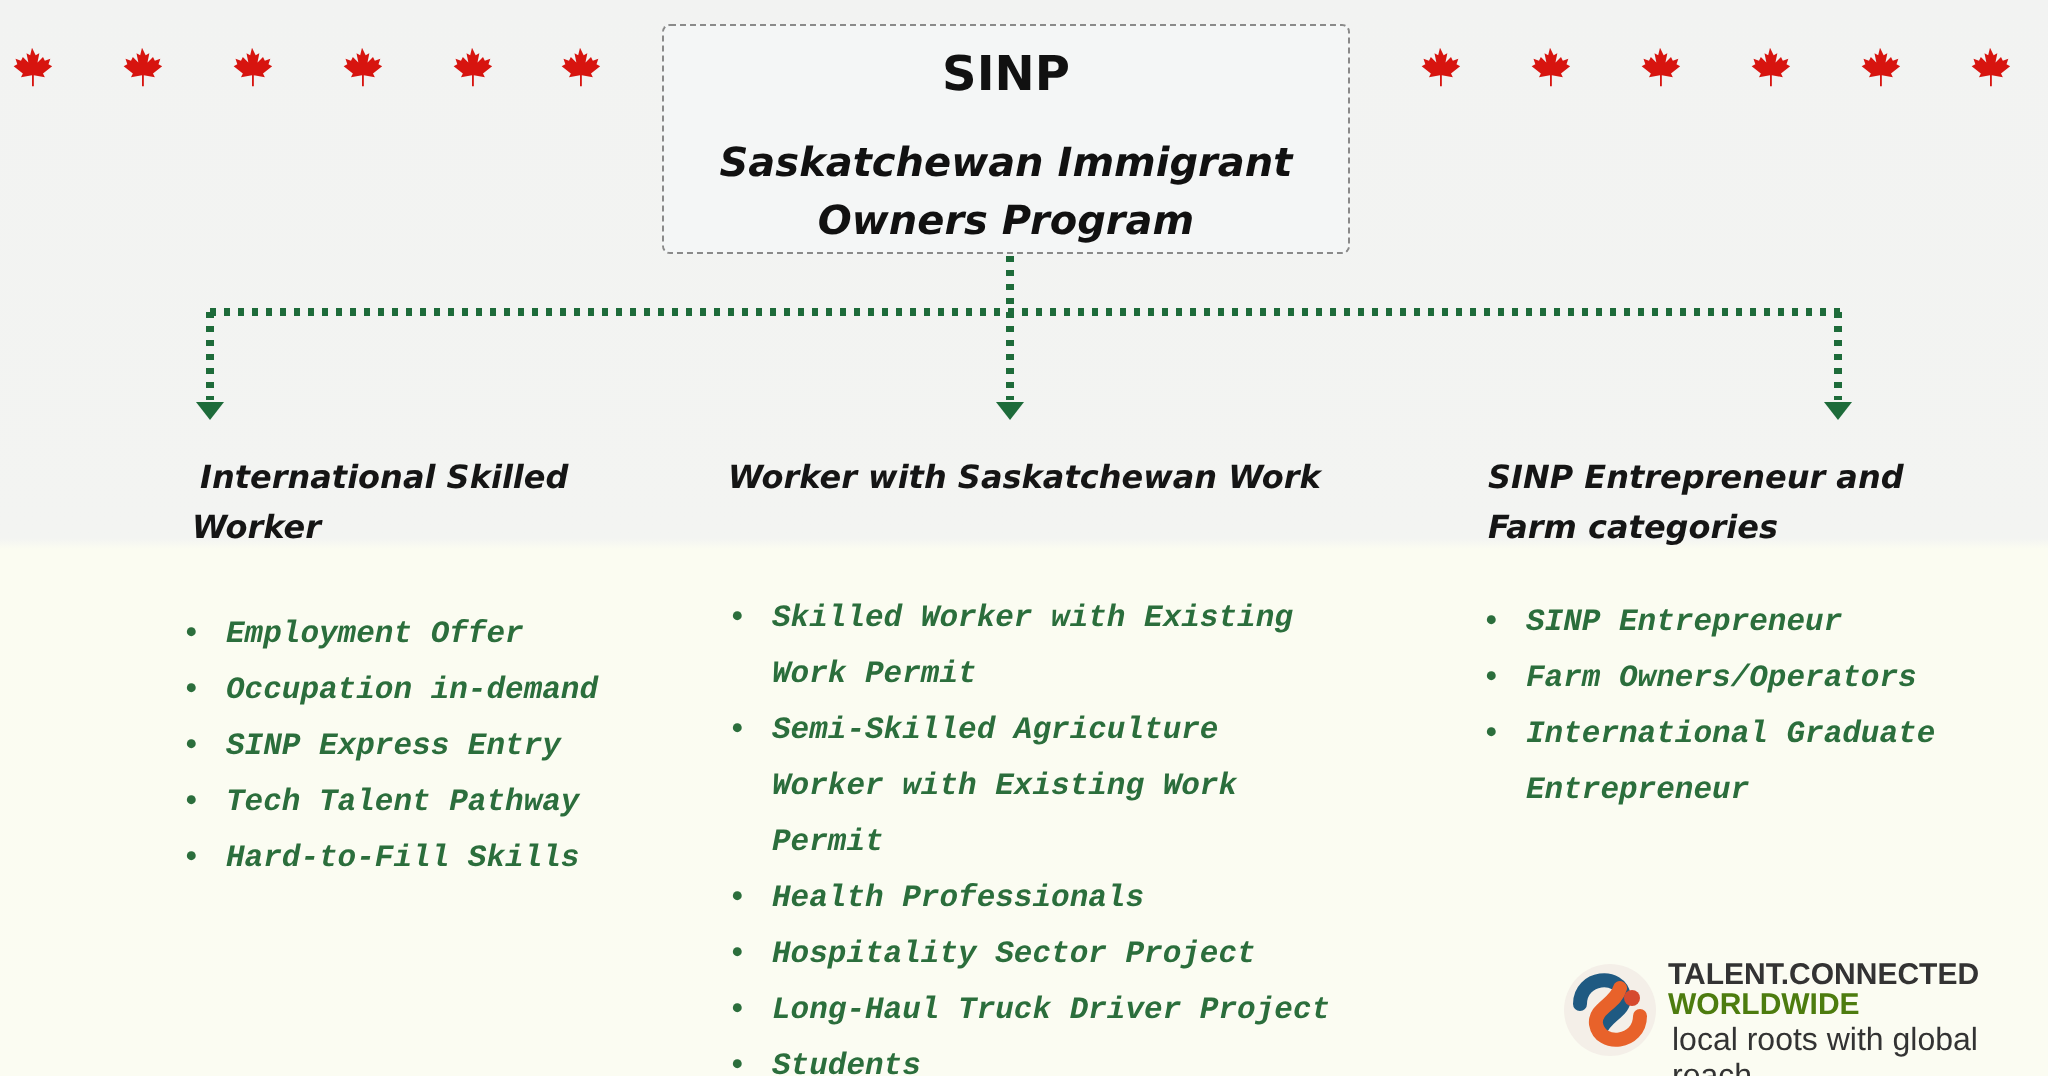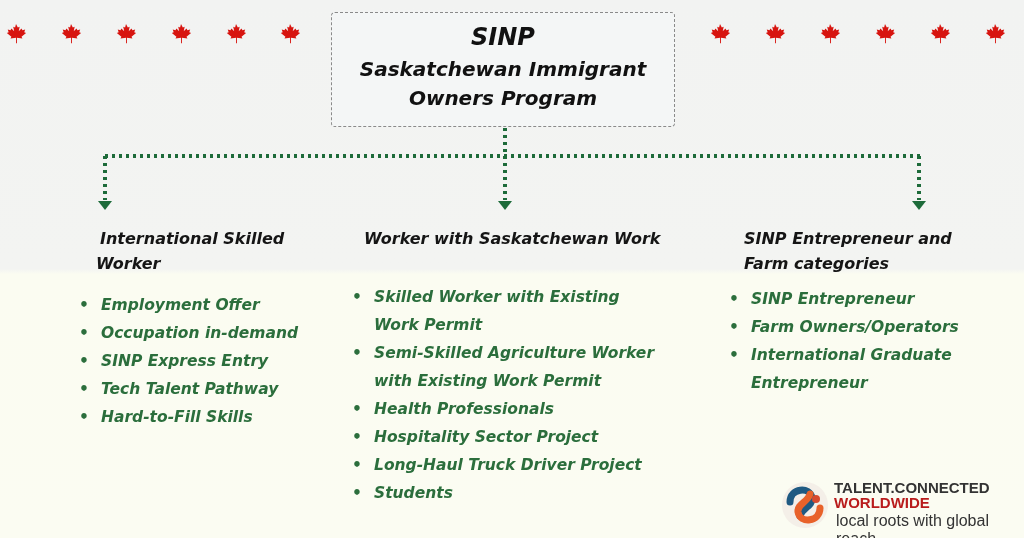--- a/index.html
+++ b/index.html
@@ -2,30 +2,30 @@
 <html><head>
 <meta charset="utf-8">
 <style>
   html, body { margin:0; padding:0; }
   body { width:1024px; height:538px; overflow:hidden; position:relative;
     font-family: "DejaVu Sans", sans-serif;
     background: linear-gradient(180deg, #f2f3f2 0%, #f3f4f2 50%, #fbfcf1 51%, #fbfcf2 100%); }
   .leaf { position:absolute; width:22px; height:22px; }
   .title-box { position:absolute; left:331px; top:12px; width:344px; height:115px;
     border:1.5px dashed #8a8a8a; border-radius:4px; background:#f4f6f6; text-align:center; box-sizing:border-box; }
-  .t1 { font-weight:bold; font-style:italic; font-size:24px; color:#111; margin-top:10px; }
-  .t2 { font-weight:bold; font-style:italic; font-size:20px; color:#111; line-height:29px; margin-top:4px; }
+  .t1 { font-weight:bold; font-size:24px; color:#111; margin-top:10px; }
+  .t2 { font-weight:bold; font-style:italic; font-size:20px; color:#111; line-height:29px; margin-top:16px; }
   .conn { position:absolute; left:0; top:0; }
   .head { position:absolute; font-weight:bold; font-style:italic; font-size:16px; color:#151515; line-height:25px;margin-left:24px; }
-  .list { position:absolute; margin:0; padding:0; list-style:none; }
+  .list { position:absolute; margin:12px; padding:0; list-style:none;font-family:Liberation Mono, monospace; }
   .list li { position:relative; padding-left:22px; font-weight:bold; font-style:italic; font-size:15.5px; color:#2b6e3c; line-height:28px; }
   .list li::before { content:"•"; position:absolute; left:0; top:0; color:#2b6e3c; font-style:normal; }
   .logo { position:absolute; left:780px; top:478px; width:240px; height:54px; }
   .logo-t1 { position:absolute; left:54px; top:2px; font-family:"Liberation Sans", sans-serif; font-weight:bold; font-size:15px; color:#333; line-height:16px; }
-  .logo-t2 { position:absolute; left:54px; top:17px; font-family:"Liberation Sans", sans-serif; font-weight:bold; font-size:15px; color:#b91c1c; line-height:16px; }
+  .logo-t2 { position:absolute; left:54px; top:17px; font-family:"Liberation Sans", sans-serif; font-weight:bold; font-size:15px; color:#4d7c0f; line-height:16px; }
   .logo-t3 { position:absolute; left:56px; top:34px; font-family:"Liberation Sans", sans-serif; font-size:16px; color:#333; }
 </style>
 </head>
 <body>
 
 <div>
   <svg class="leaf" style="left:5px;top:23px" viewBox="0 0 24 24">
       <path fill="#d7140f" d="M12 1l2 4 2-1-1 5 3-3 1 2 3-1-1 3 2 1-5 4 1 2-6-1v6h-1v-6l-6 1 1-2-5-4 2-1-1-3 3 1 1-2 3 3-1-5 2 1z"></path>
     </svg>
   <svg class="leaf" style="left:60px;top:23px" viewBox="0 0 24 24">

